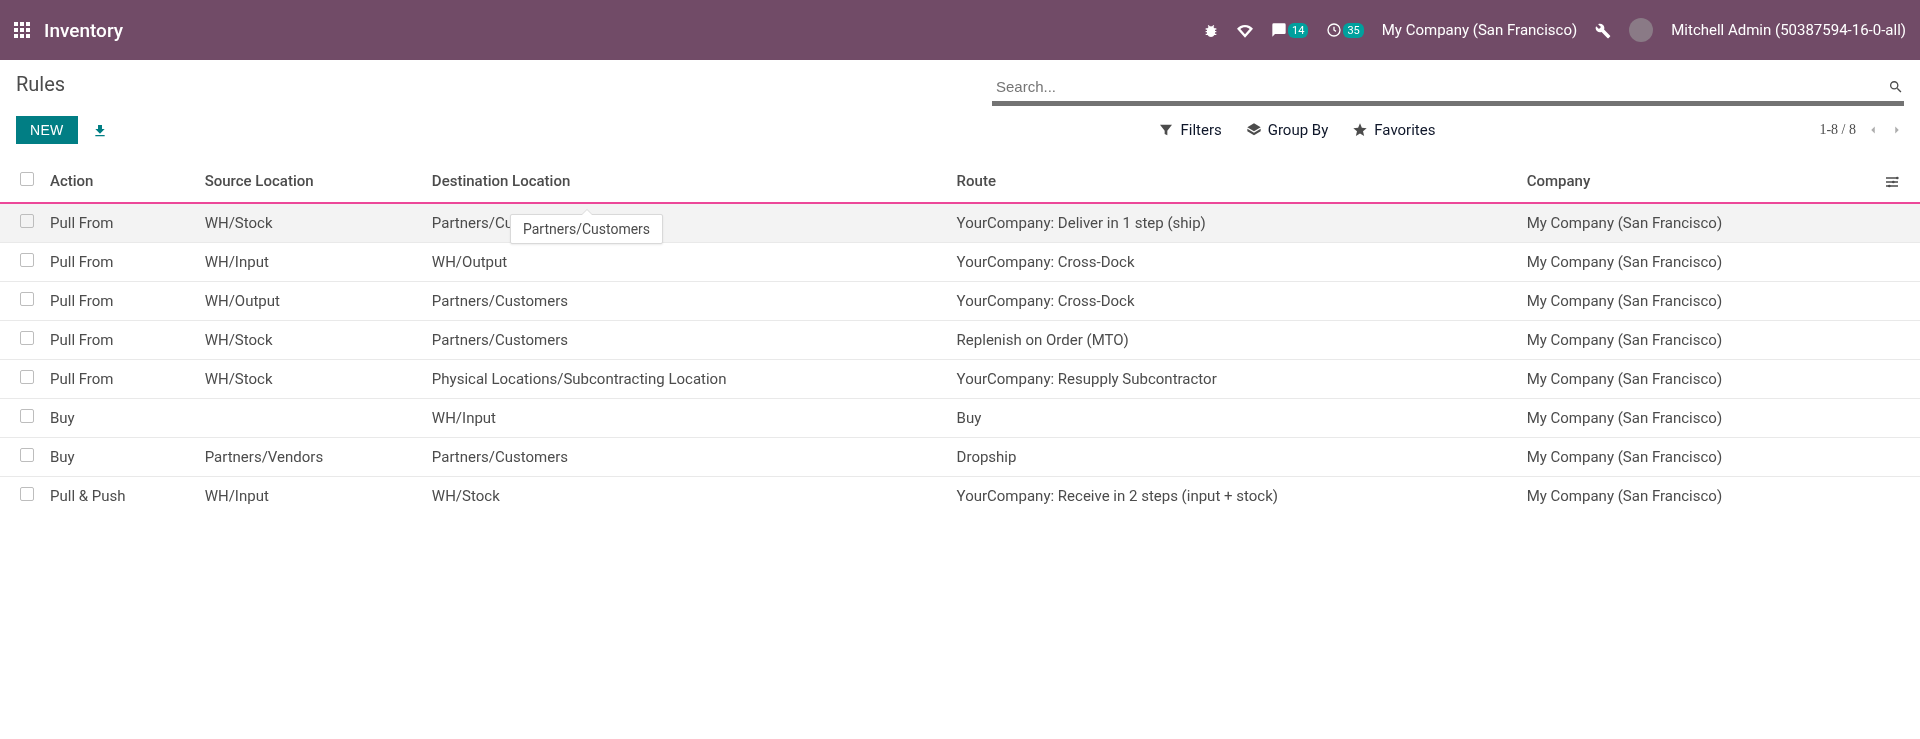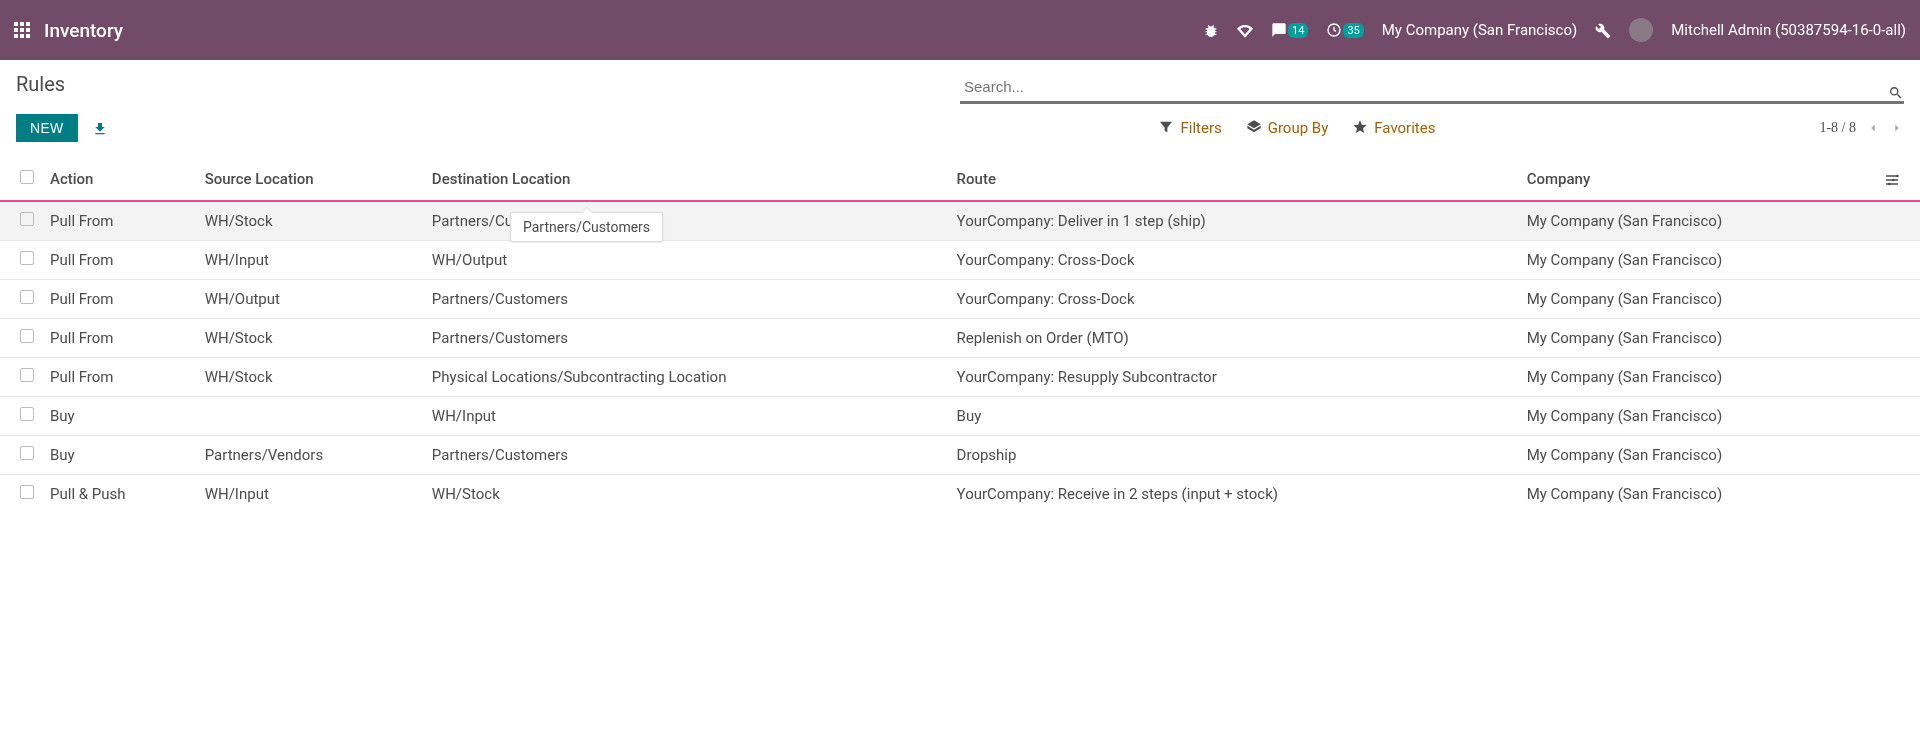--- a/index.html
+++ b/index.html
@@ -15,29 +15,29 @@
 .nav-right { margin-left: auto; display: flex; align-items: center; gap: 18px; font-size: 15px; }
 .icon-holder { position: relative; display: inline-flex; align-items: center; }
 .badge { background:#00A09D; color:#fff; font-size:11px; padding:1px 4px; border-radius:6px; margin-left:1px; }
 .avatar { width:24px; height:24px; border-radius:50%; background:#8a7a86; display:inline-block; }
 
 
 .control-panel { padding: 12px 16px 0 16px; }
 .cp-row1 { display:flex; align-items:flex-start; }
 .breadcrumb-title { font-size: 20px; color:#4c4c4c; }
 .search-area { margin-left:auto; width: 50%; }
-.search-input-wrap { position:relative; border-bottom:3px solid #737373; display:flex; align-items:flex-end; }
+.search-input-wrap { position:relative; border-bottom:5px solid #737373; display:flex; align-items:center;margin-left:32px; }
 .search-input { border:none; outline:none; width:100%; padding:6px 4px; font-size:15px; color:#7a7a7a; }
 .search-icon { width:16px; height:16px; fill:#4c4c4c; }
 
 .cp-row2 { display:flex; align-items:center; margin-top: 10px; padding-bottom:10px; }
 .btn-new { background:#017e84; color:#fff; border:none; padding:6px 14px; font-size:14px; font-weight:500; letter-spacing:.3px; }
 .download-ic { margin-left:14px; color:#017e84; }
 .toolbar-right { margin-left:auto; display:flex; align-items:center; gap: 24px; }
-.filter-item { display:inline-flex; align-items:flex-start; gap:6px; font-size:15px; color:#a16207; }
+.filter-item { display:inline-flex; align-items:center; gap:6px; font-size:15px; color:#0f172a; }
 .pager { margin-left:auto; display:flex; align-items:center; gap:10px; color:#4c4c4c; font-size:14px;font-family:Liberation Serif, serif; }
 .chev { width:14px; height:14px; fill:#adadad; cursor:pointer; }
 
 
 table { width:100%; border-collapse: collapse; margin-top:4px; }
 th, td { text-align:left; padding: 10px 8px; font-size:15px; color:#4c4c4c; border-top:1px solid #e9e9e9; }
 th { font-weight:500; border-top:none; border-bottom:2px solid #ec4899; padding-top:14px; padding-bottom:12px;}
 th:first-child, td:first-child { width:42px; padding-left:20px; }
 tr.data-row.active { background:#f3f3f3; }
 .chk { width:14px; height:14px; border:1px solid #bdbdbd; display:inline-block; border-radius:2px; }

